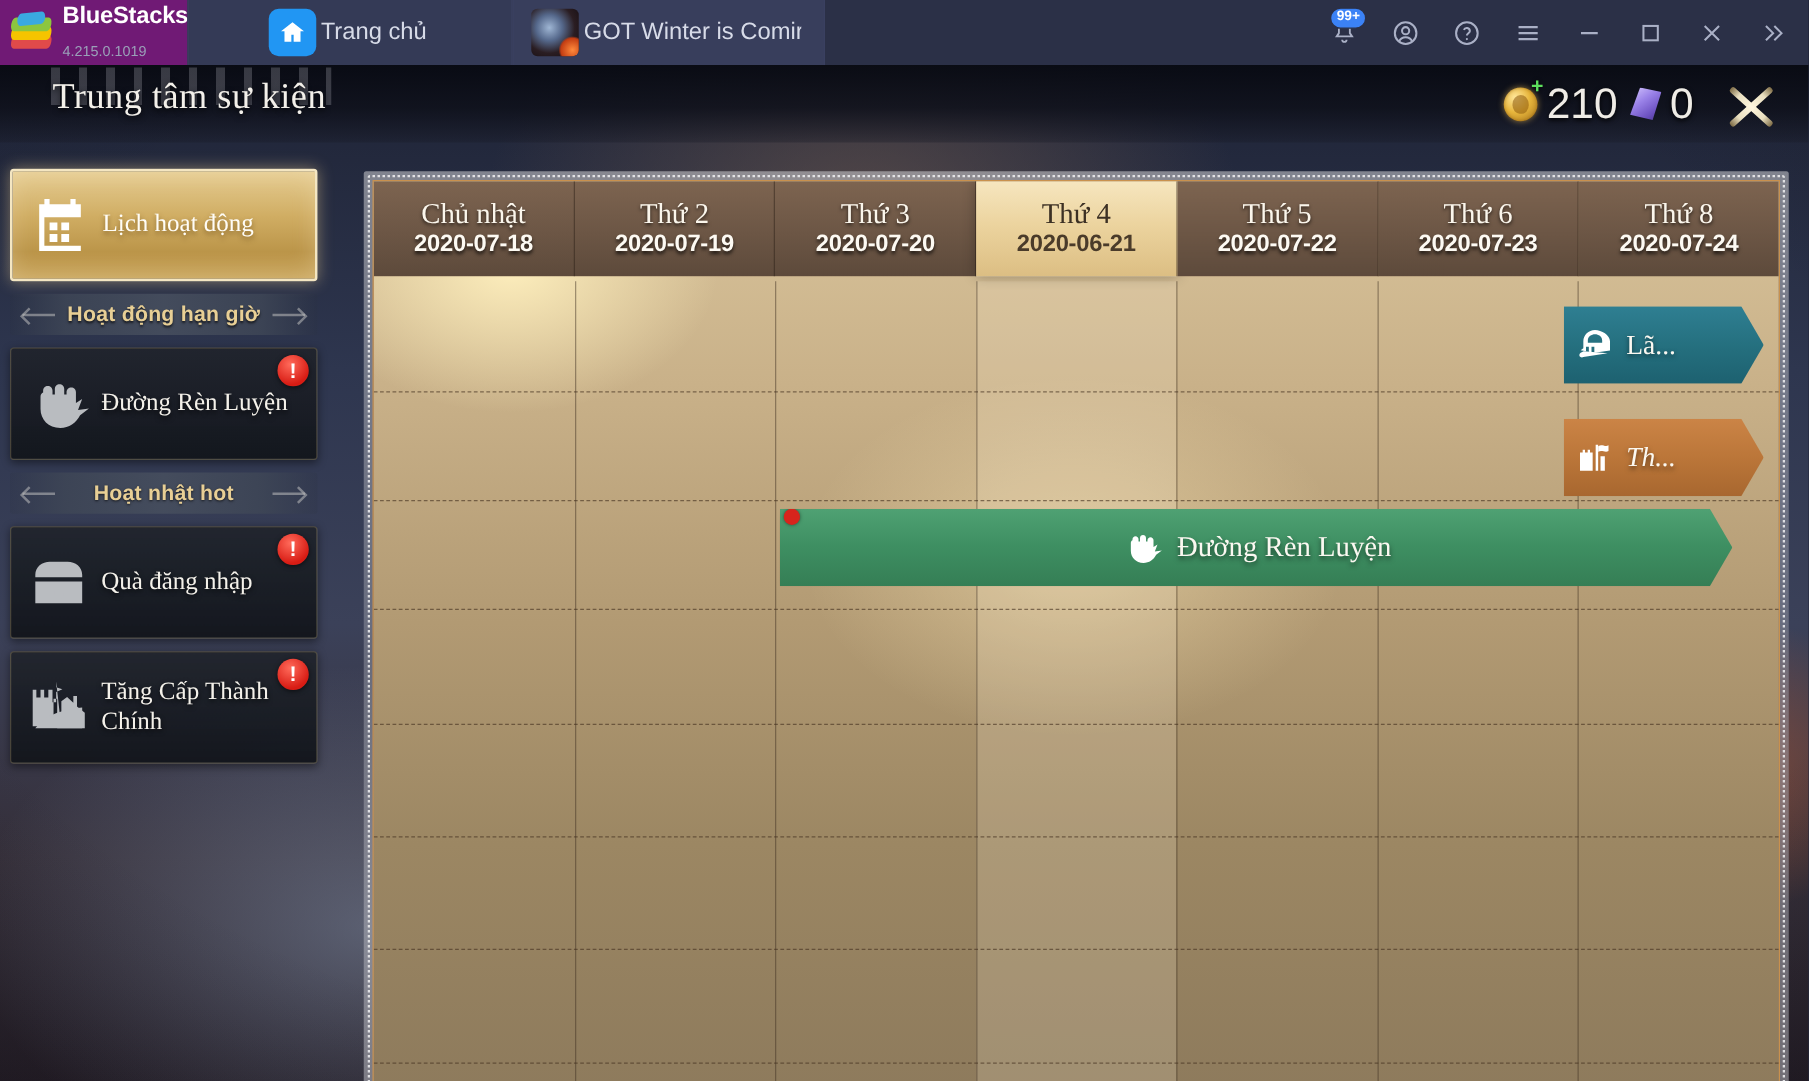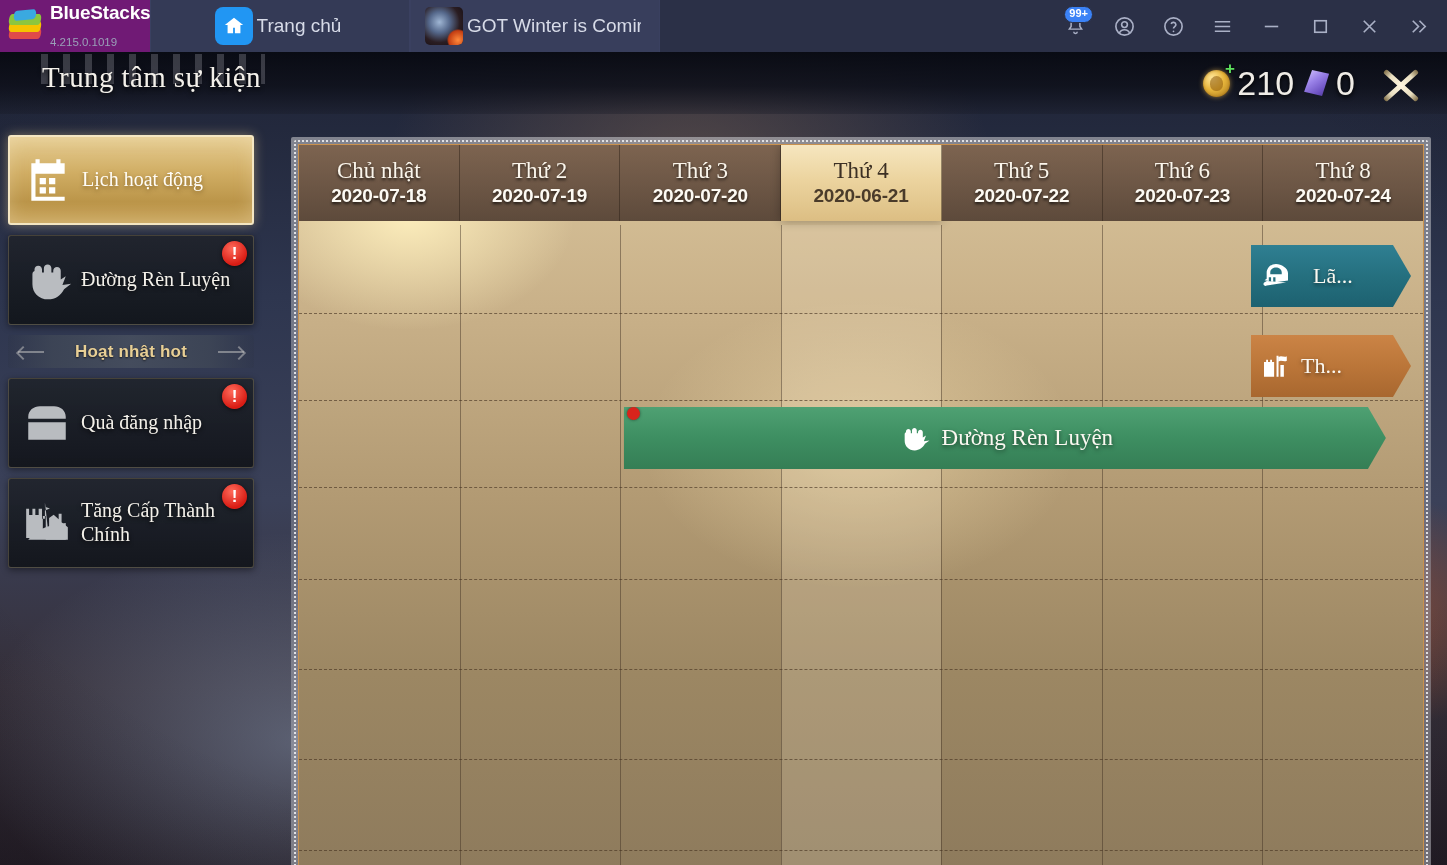--- a/index.html
+++ b/index.html
@@ -272,27 +272,27 @@
     clip-path:polygon(0 0, calc(100% - 18px) 0, 100% 50%, calc(100% - 18px) 100%, 0 100%);
   }
   .ev .reddot{
     position:absolute; left:3px; top:0px; width:13px; height:13px; border-radius:50%;
     background:#d8241c; box-shadow:0 0 3px rgba(0,0,0,.5);
   }
   .ev.teal{
     right:12px; top:20px; width:160px; height:62px;
     background:linear-gradient(180deg,#2f7f92 0%, #25707f 50%, #1d6170 100%);
     clip-path:polygon(0 0, calc(100% - 18px) 0, 100% 50%, calc(100% - 18px) 100%, 0 100%);
-    justify-content:flex-start; padding-left:8px; gap:20px;
+    justify-content:flex-start; padding-left:8px; gap:8px;
   }
   .ev.orange{
     right:12px; top:110px; width:160px; height:62px;
     background:linear-gradient(180deg,#cb8446 0%, #bb7639 50%, #a8672f 100%);
     clip-path:polygon(0 0, calc(100% - 18px) 0, 100% 50%, calc(100% - 18px) 100%, 0 100%);
-    justify-content:flex-start; padding-left:8px; gap:8px;
+    justify-content:flex-start; padding-left:8px; gap:8px;font-style:italic;
   }
   .ev.teal .ev-txt,.ev.orange .ev-txt{ font-size:22px; }
 </style>
 </head>
 <body>
 
 <div id="app">
 
   <div class="bs-bar">
 
@@ -409,20 +409,25 @@
 
       <div class="side-btn active">
         <div class="side-ico">
           <svg viewBox="0 0 24 24">
               <path d="M6 2h2v2h8V2h2v2h2v18H4V4h2V2zm-0 7v11h14V9H6zm2 2h3v3H8v-3zm4.5 0h3v3h-3v-3zm-4.5 4.5h3v3H8v-3zm4.5 0h3v3h-3v-3z"></path>
             </svg>
         </div>
         <div class="side-lbl">Lịch hoạt động</div>
       </div>
 
+      <div class="side-sep">
+        <span class="sep-arrow l"></span>
+        <span>Hoạt động hạn giờ</span>
+        <span class="sep-arrow r"></span>
+      </div>
 
       <div class="side-btn">
         <div class="side-ico">
           <svg viewBox="0 0 24 24">
               <path d="M6 7c0-1 .8-1.8 1.8-1.8S9.6 6 9.6 7v1.4h.9V6.3c0-1 .8-1.8 1.8-1.8s1.8.8 1.8 1.8v2.1h.9V7.6c0-1 .8-1.8 1.8-1.8s1.8.8 1.8 1.8v4.1l2.4-1.5-1.6 4.2 4.2-.6-3.4 2.6c-1.6 3-4.2 4.9-7.6 4.9C8 21.3 5 18 5 14V9.3C5 8.4 5.5 7.9 6 7.7V7z"></path>
             </svg>
         </div>
         <div class="side-lbl">Đường Rèn Luyện</div>
         <div class="alert-dot">!</div>
       </div>

